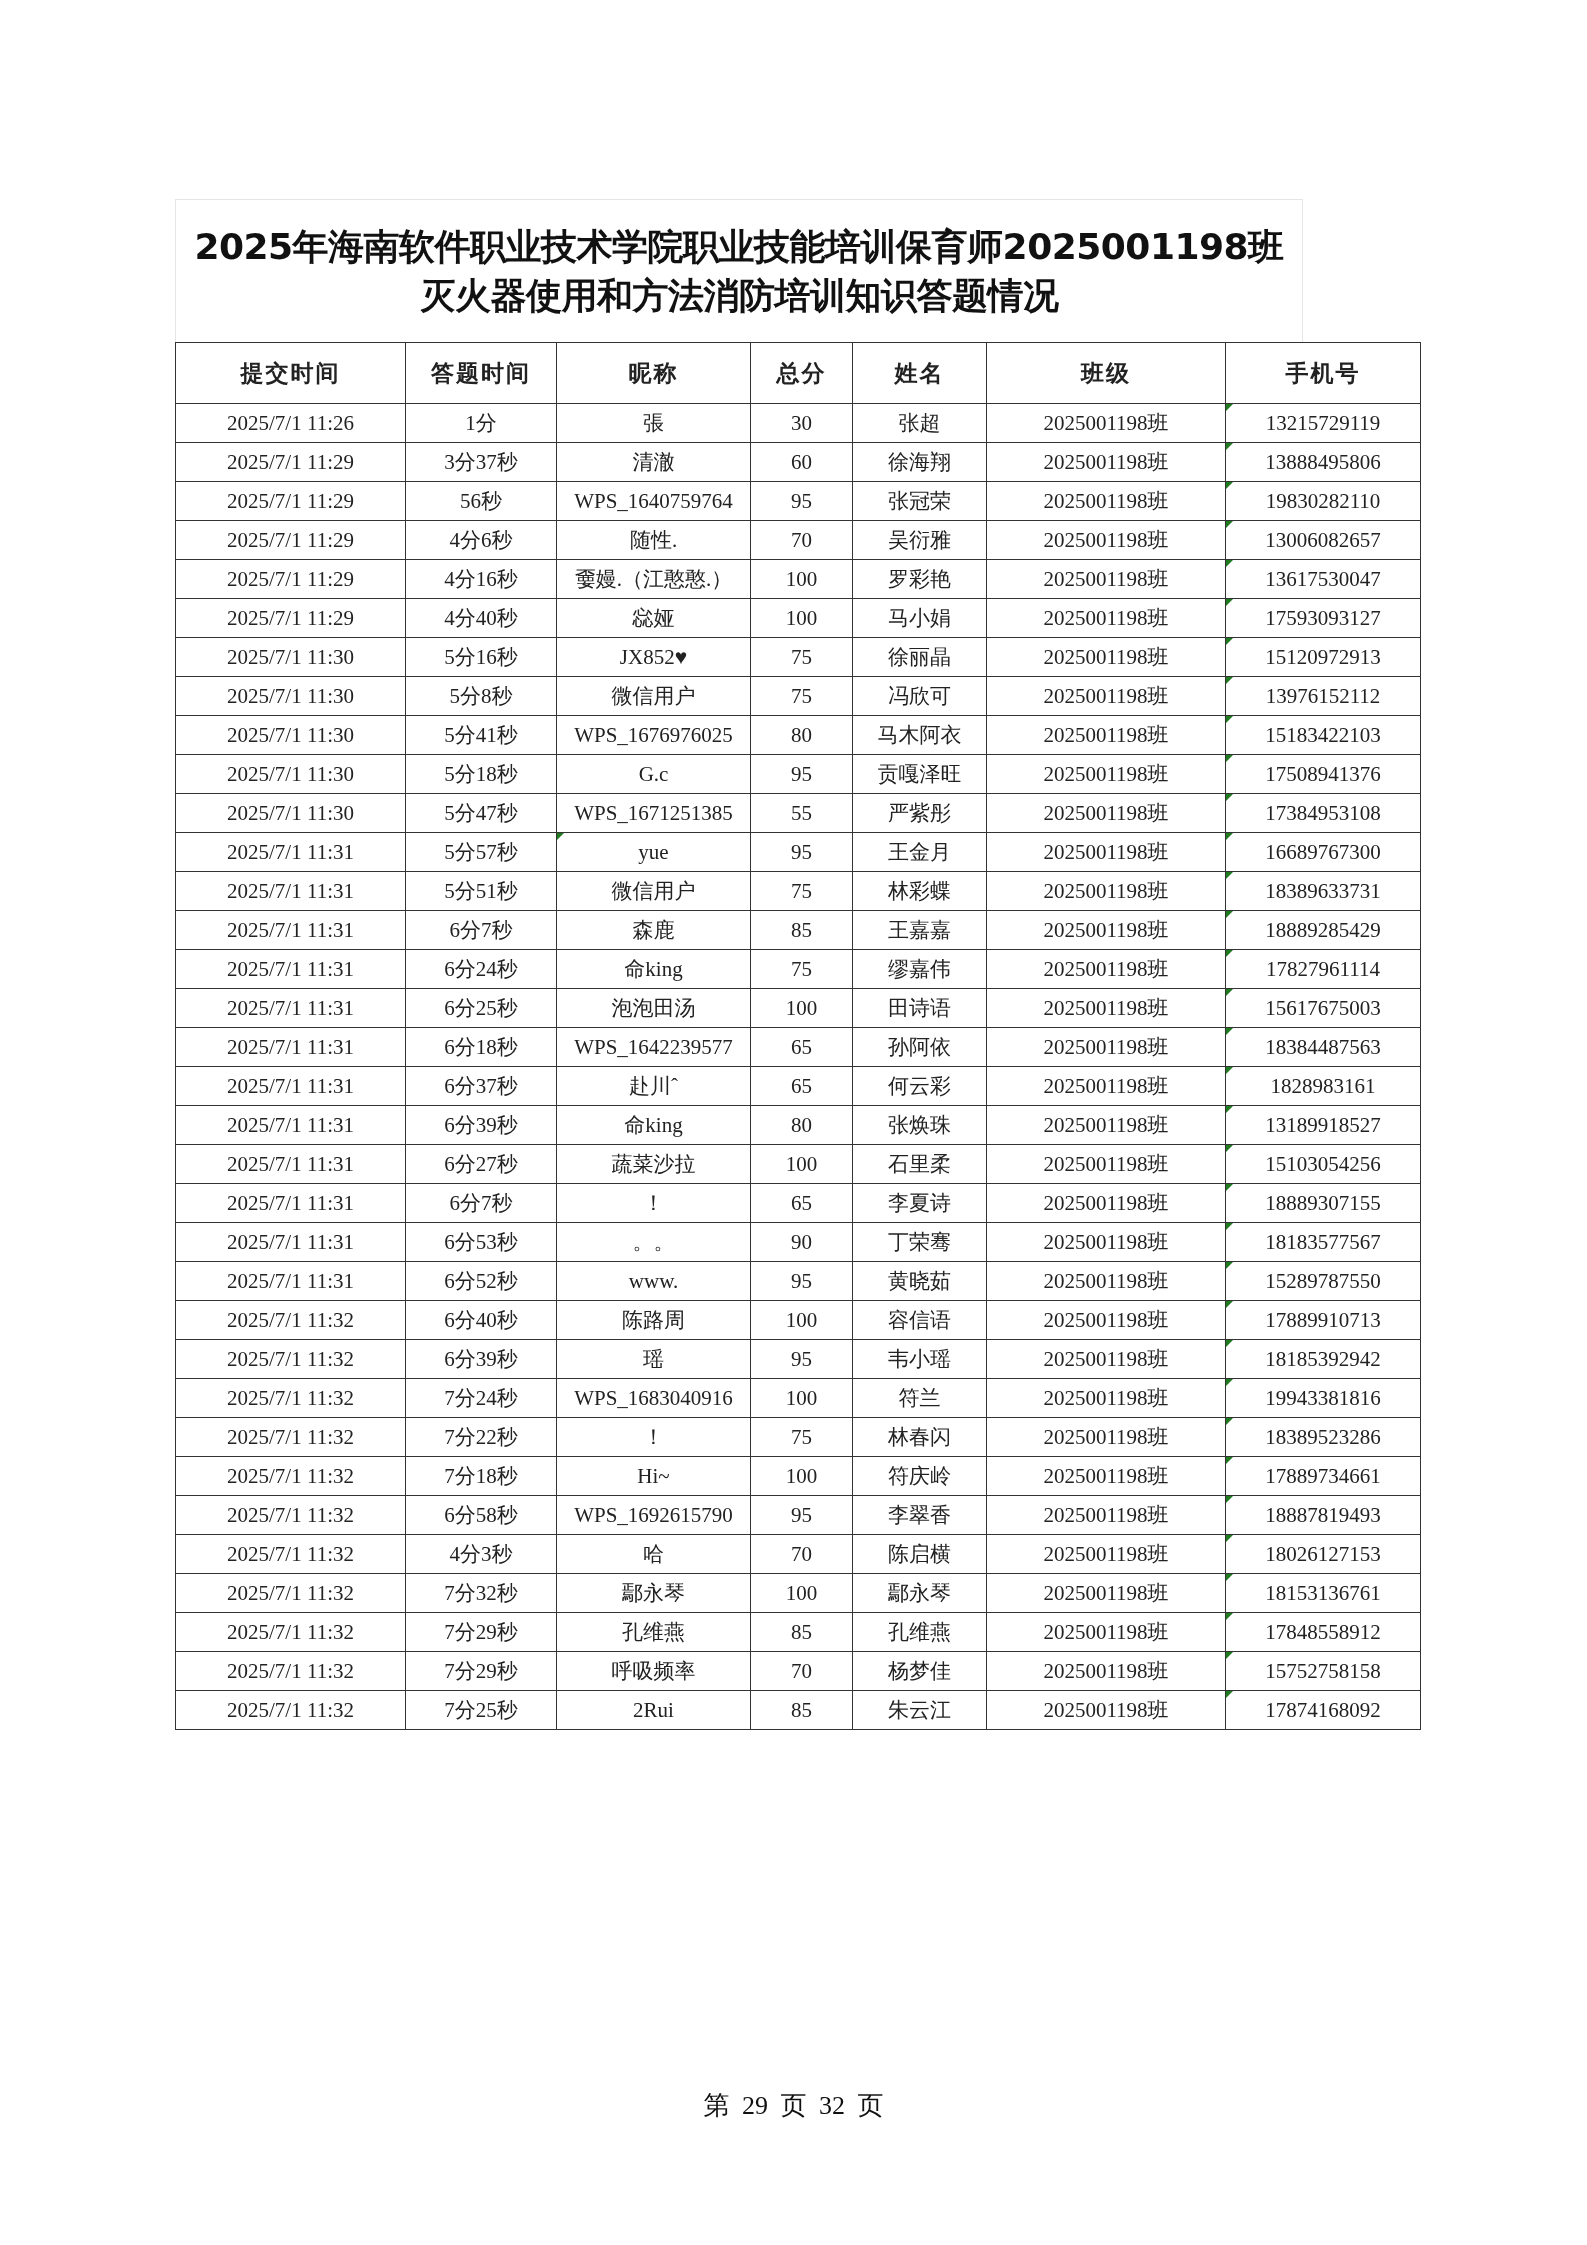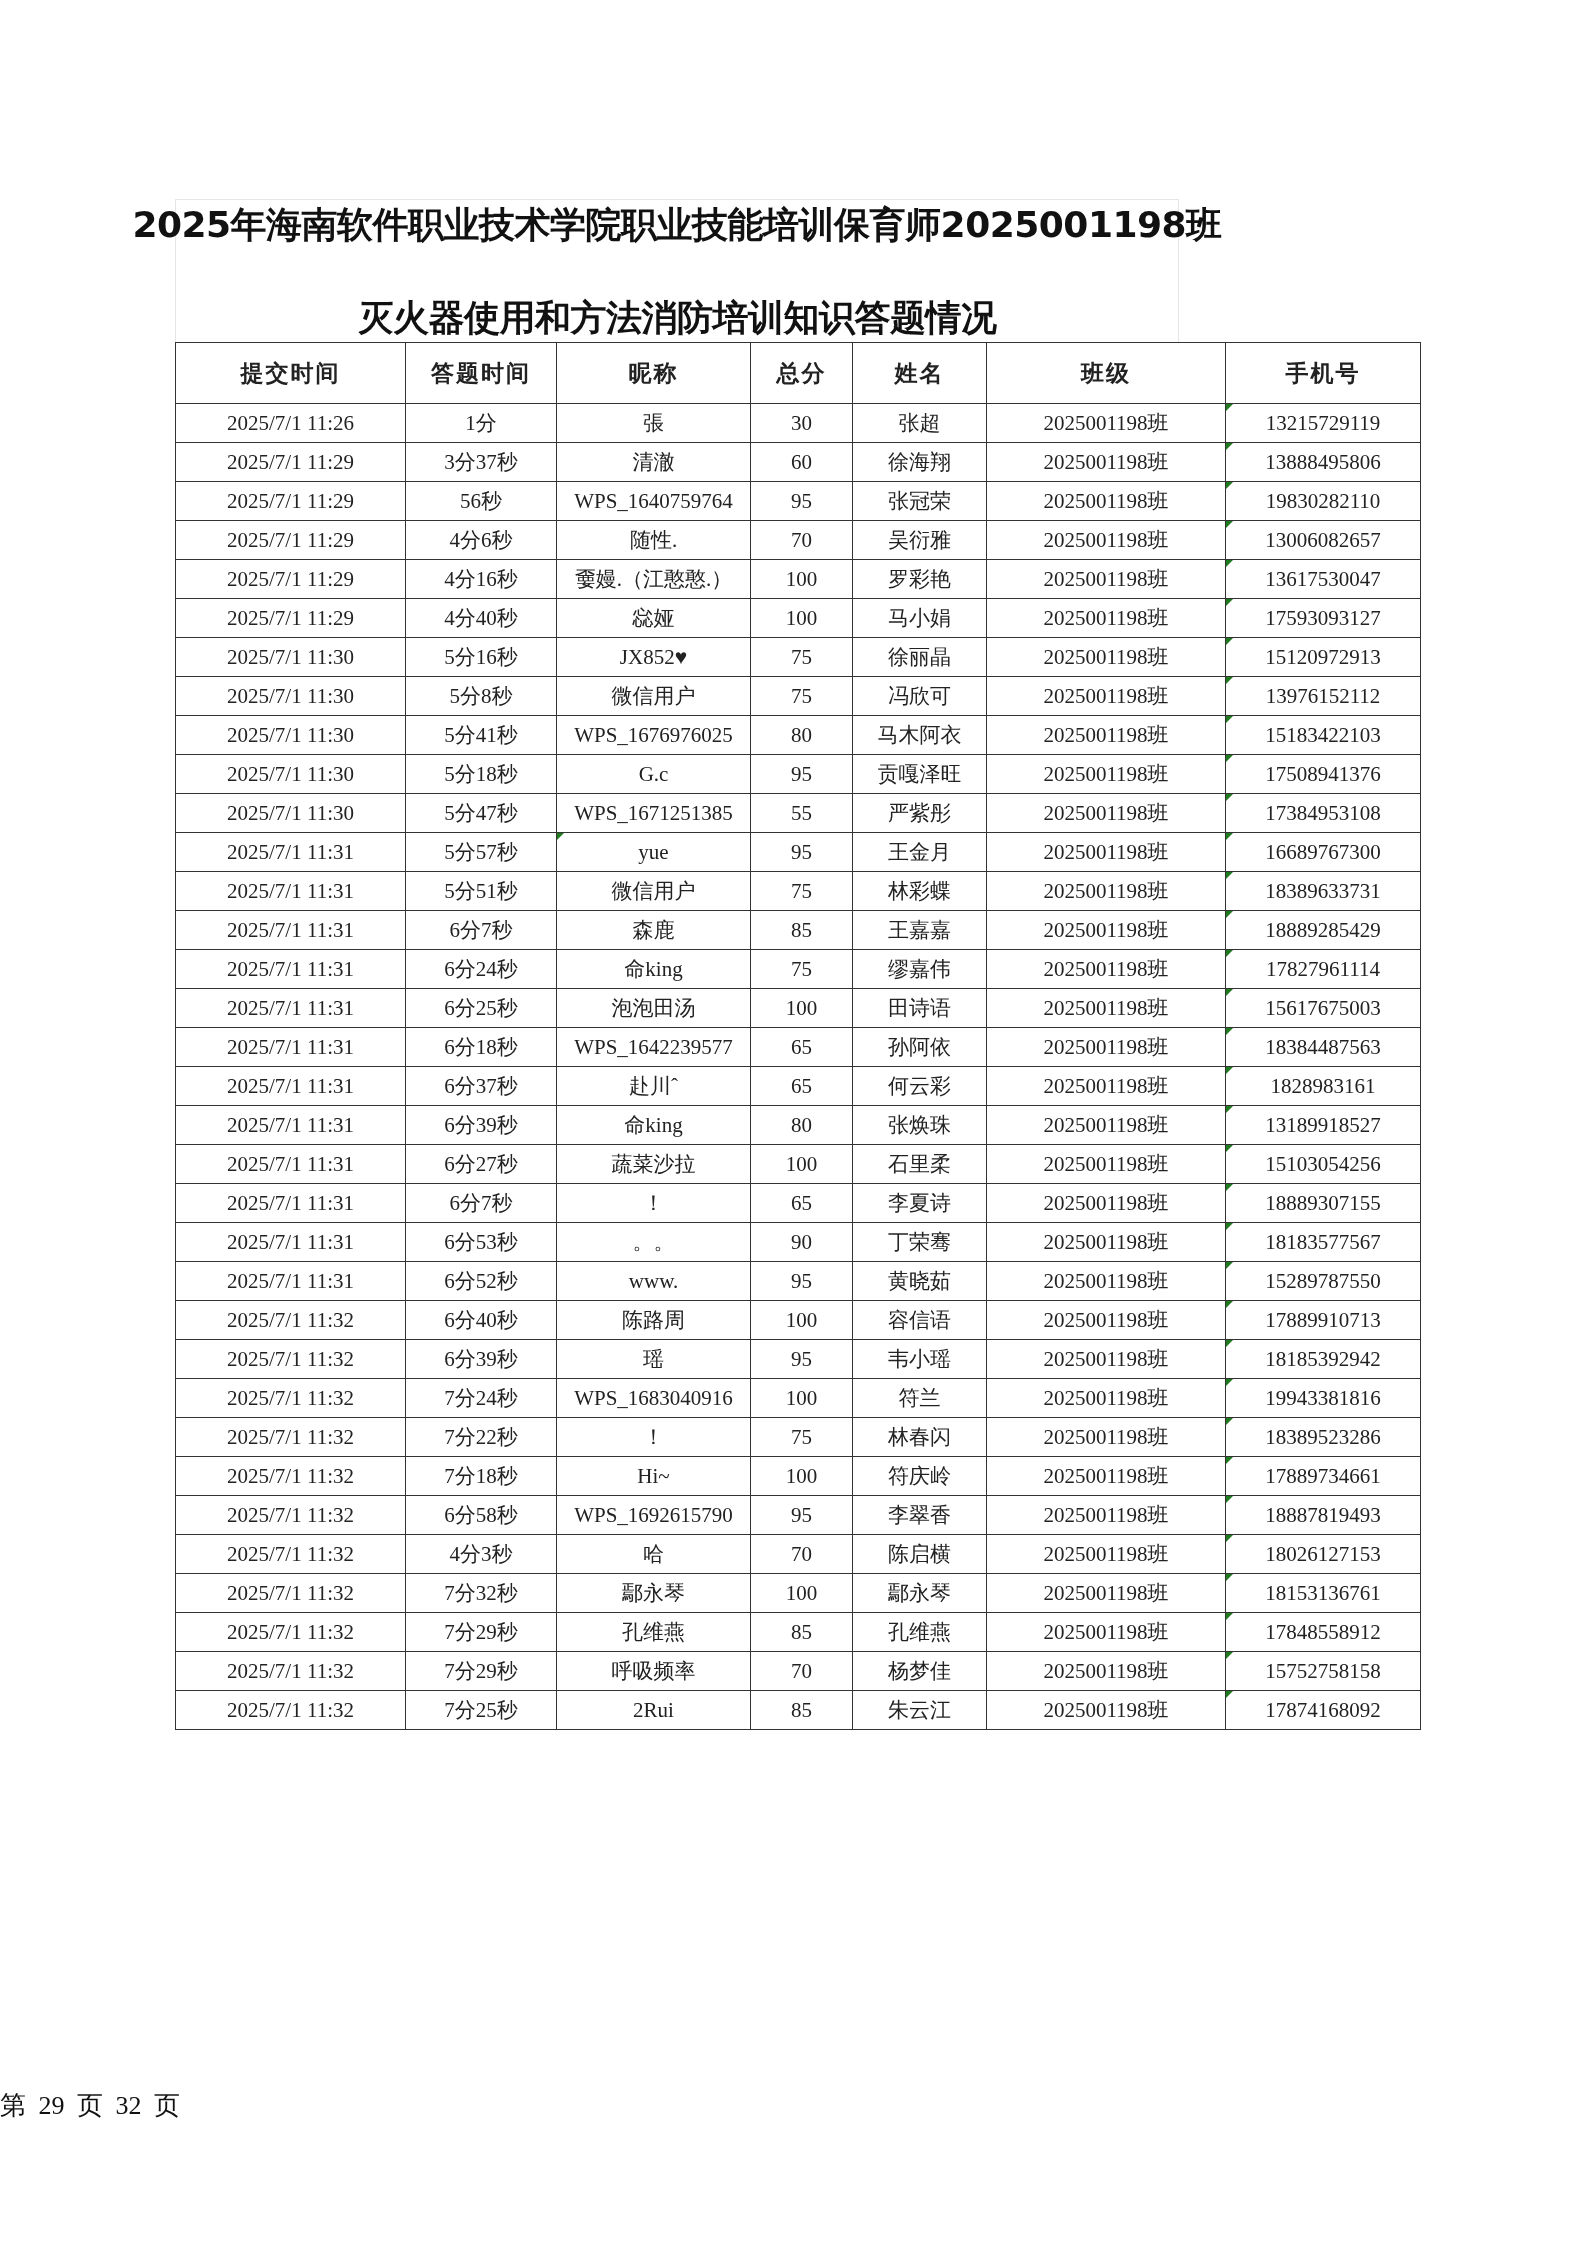--- a/index.html
+++ b/index.html
@@ -1,41 +1,41 @@
 <!DOCTYPE html>
 <html><head>
 <meta charset="utf-8">
 <style>
   html, body { margin: 0; padding: 0; background: #ffffff; }
   body { width: 1587px; height: 2245px; position: relative; overflow: hidden; }
   .title-box {
-    position: absolute; left: 175px; top: 199px; width: 1004px; height: 143px;
+    position: absolute; left: 175px; top: 199px; width: 1128px; height: 143px;
     border: 1px solid #e6e6e6; border-bottom: none; box-sizing: border-box;
-    display: flex; flex-direction: column; align-items: center; justify-content: space-between;
+    display: flex; flex-direction: column; align-items: center; justify-content: center;
     font-family: "DejaVu Sans", "Liberation Sans", sans-serif; font-weight: bold;
     color: #111; 
   }
   .title-line { font-size: 36px; line-height: 49px; white-space: nowrap; letter-spacing: -0.5px; }
   table.data {
     position: absolute; left: 175px; top: 342px; width: 1245px;
     border-collapse: collapse; table-layout: fixed;
     font-family: "Liberation Serif", "DejaVu Serif", serif; color: #222;
   }
   table.data th, table.data td {
     border: 1.5px solid #333; text-align: center; padding: 0; position: relative;
     white-space: nowrap; overflow: hidden;
   }
   table.data th { height: 60px; font-weight: bold; font-size: 23px; letter-spacing: 2px; }
   table.data td { height: 38px; font-size: 21px; }
   td.marked::before {
     content: ""; position: absolute; left: 0; top: 0; width: 0; height: 0;
     border-top: 7px solid #1e7b1e; border-right: 7px solid transparent;
   }
   .footer {
-    position: absolute; left: 0; width: 1587px; top: 2088px; text-align: left;
+    position: absolute; left: 0; width: 1587px; top: 2088px; text-align: center;
     font-family: "Liberation Serif", "DejaVu Serif", serif; font-size: 26px; color: #111;
     word-spacing: 6px;
   }
 </style>
 </head>
 <body>
 
 <div class="title-box">
   <div class="title-line">2025年海南软件职业技术学院职业技能培训保育师2025001198班</div>
   <div class="title-line">灭火器使用和方法消防培训知识答题情况</div>

